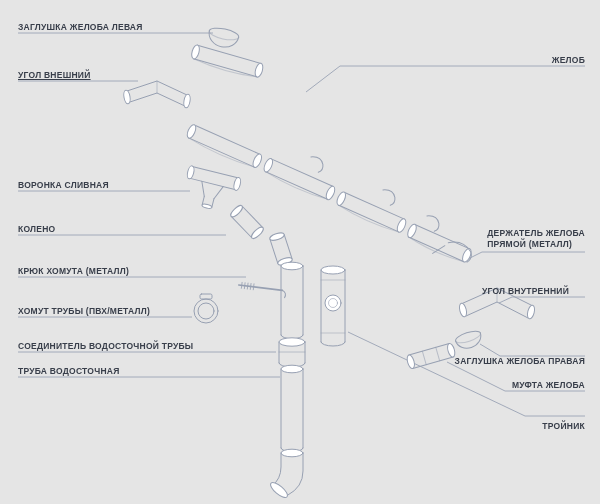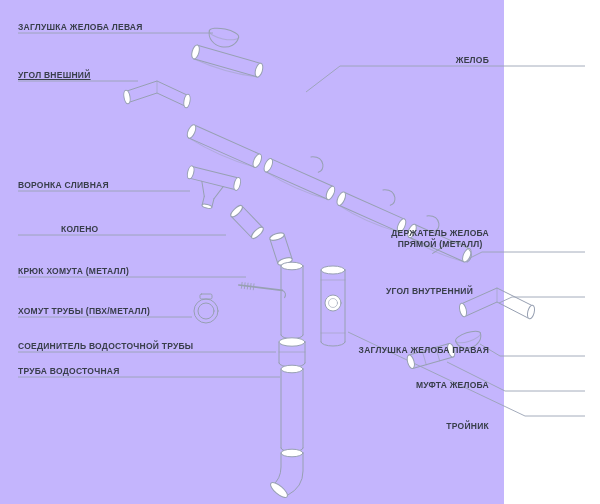--- a/index.html
+++ b/index.html
@@ -2,33 +2,33 @@
 <html><head>
 <meta charset="utf-8">
 <style>
   * { margin:0; padding:0; box-sizing:border-box; }
   html,body { background:#ffffff; }
   body {
     width:600px; height:504px;
     font-family:"Liberation Sans", sans-serif;
     position:relative; overflow:hidden;
   }
-  .canvas { position:relative; width:504px; height:504px; background:#c4b5fd; }
+  .canvas { position:relative; width:600px; height:504px; background:#e5e5e5; }
   svg.scene { position:absolute; left:0; top:0; }
   .lbl {
     position:absolute;
     font-size:8.5px;
     font-weight:700;
     color:#383e4a;
     letter-spacing:.25px;
     line-height:1.3;
     white-space:pre-line;
     text-transform:uppercase;
   }
-  .lbl.right { text-align:center; }
+  .lbl.right { text-align:left; }
 </style>
 </head>
 <body>
 
 <div class="canvas">
 
   <svg class="scene" width="600" height="504" viewBox="0 0 600 504">
 
     <g stroke="#9aa3b4" stroke-width="0.9" fill="none">
       <polyline points="18,33 213,33"></polyline>
@@ -198,27 +198,27 @@
         <ellipse cx="21" cy="0" rx="3.2" ry="7" fill="#fff"></ellipse>
         <path d="M-7,-7 L-7,7 M7,-7 L7,7" opacity=".6"></path>
       </g>
 
     </g>
   </svg>
 
   <div class="lbl" style="left:18px; top:22px;">ЗАГЛУШКА ЖЕЛОБА ЛЕВАЯ</div>
   <div class="lbl" style="left:18px; top:70px;text-decoration:underline;">УГОЛ ВНЕШНИЙ</div>
   <div class="lbl" style="left:18px; top:180px;">ВОРОНКА СЛИВНАЯ</div>
-  <div class="lbl" style="left:18px; top:224px;margin-left:43px;">КОЛЕНО</div>
+  <div class="lbl" style="left:18px; top:224px;">КОЛЕНО</div>
   <div class="lbl" style="left:18px; top:266px;">КРЮК ХОМУТА (металл)</div>
   <div class="lbl" style="left:18px; top:306px;">ХОМУТ ТРУБЫ (пвх/металл)</div>
   <div class="lbl" style="left:18px; top:341px;">СОЕДИНИТЕЛЬ ВОДОСТОЧНОЙ ТРУБЫ</div>
   <div class="lbl" style="left:18px; top:366px;">ТРУБА ВОДОСТОЧНАЯ</div>
 
   <div class="lbl right" style="right:15px; top:55px;">ЖЕЛОБ</div>
   <div class="lbl right" style="right:15px; top:228px;">ДЕРЖАТЕЛЬ ЖЕЛОБА
 ПРЯМОЙ (металл)</div>
   <div class="lbl right" style="right:31px; top:286px;">УГОЛ ВНУТРЕННИЙ</div>
-  <div class="lbl right" style="right:15px; top:345px;">ЗАГЛУШКА ЖЕЛОБА ПРАВАЯ</div>
+  <div class="lbl right" style="right:15px; top:356px;">ЗАГЛУШКА ЖЕЛОБА ПРАВАЯ</div>
   <div class="lbl right" style="right:15px; top:380px;margin-left:48px;">МУФТА ЖЕЛОБА</div>
   <div class="lbl right" style="right:15px; top:405px;margin-top:16px;">ТРОЙНИК</div>
 
 </div>
 
 </body></html>

